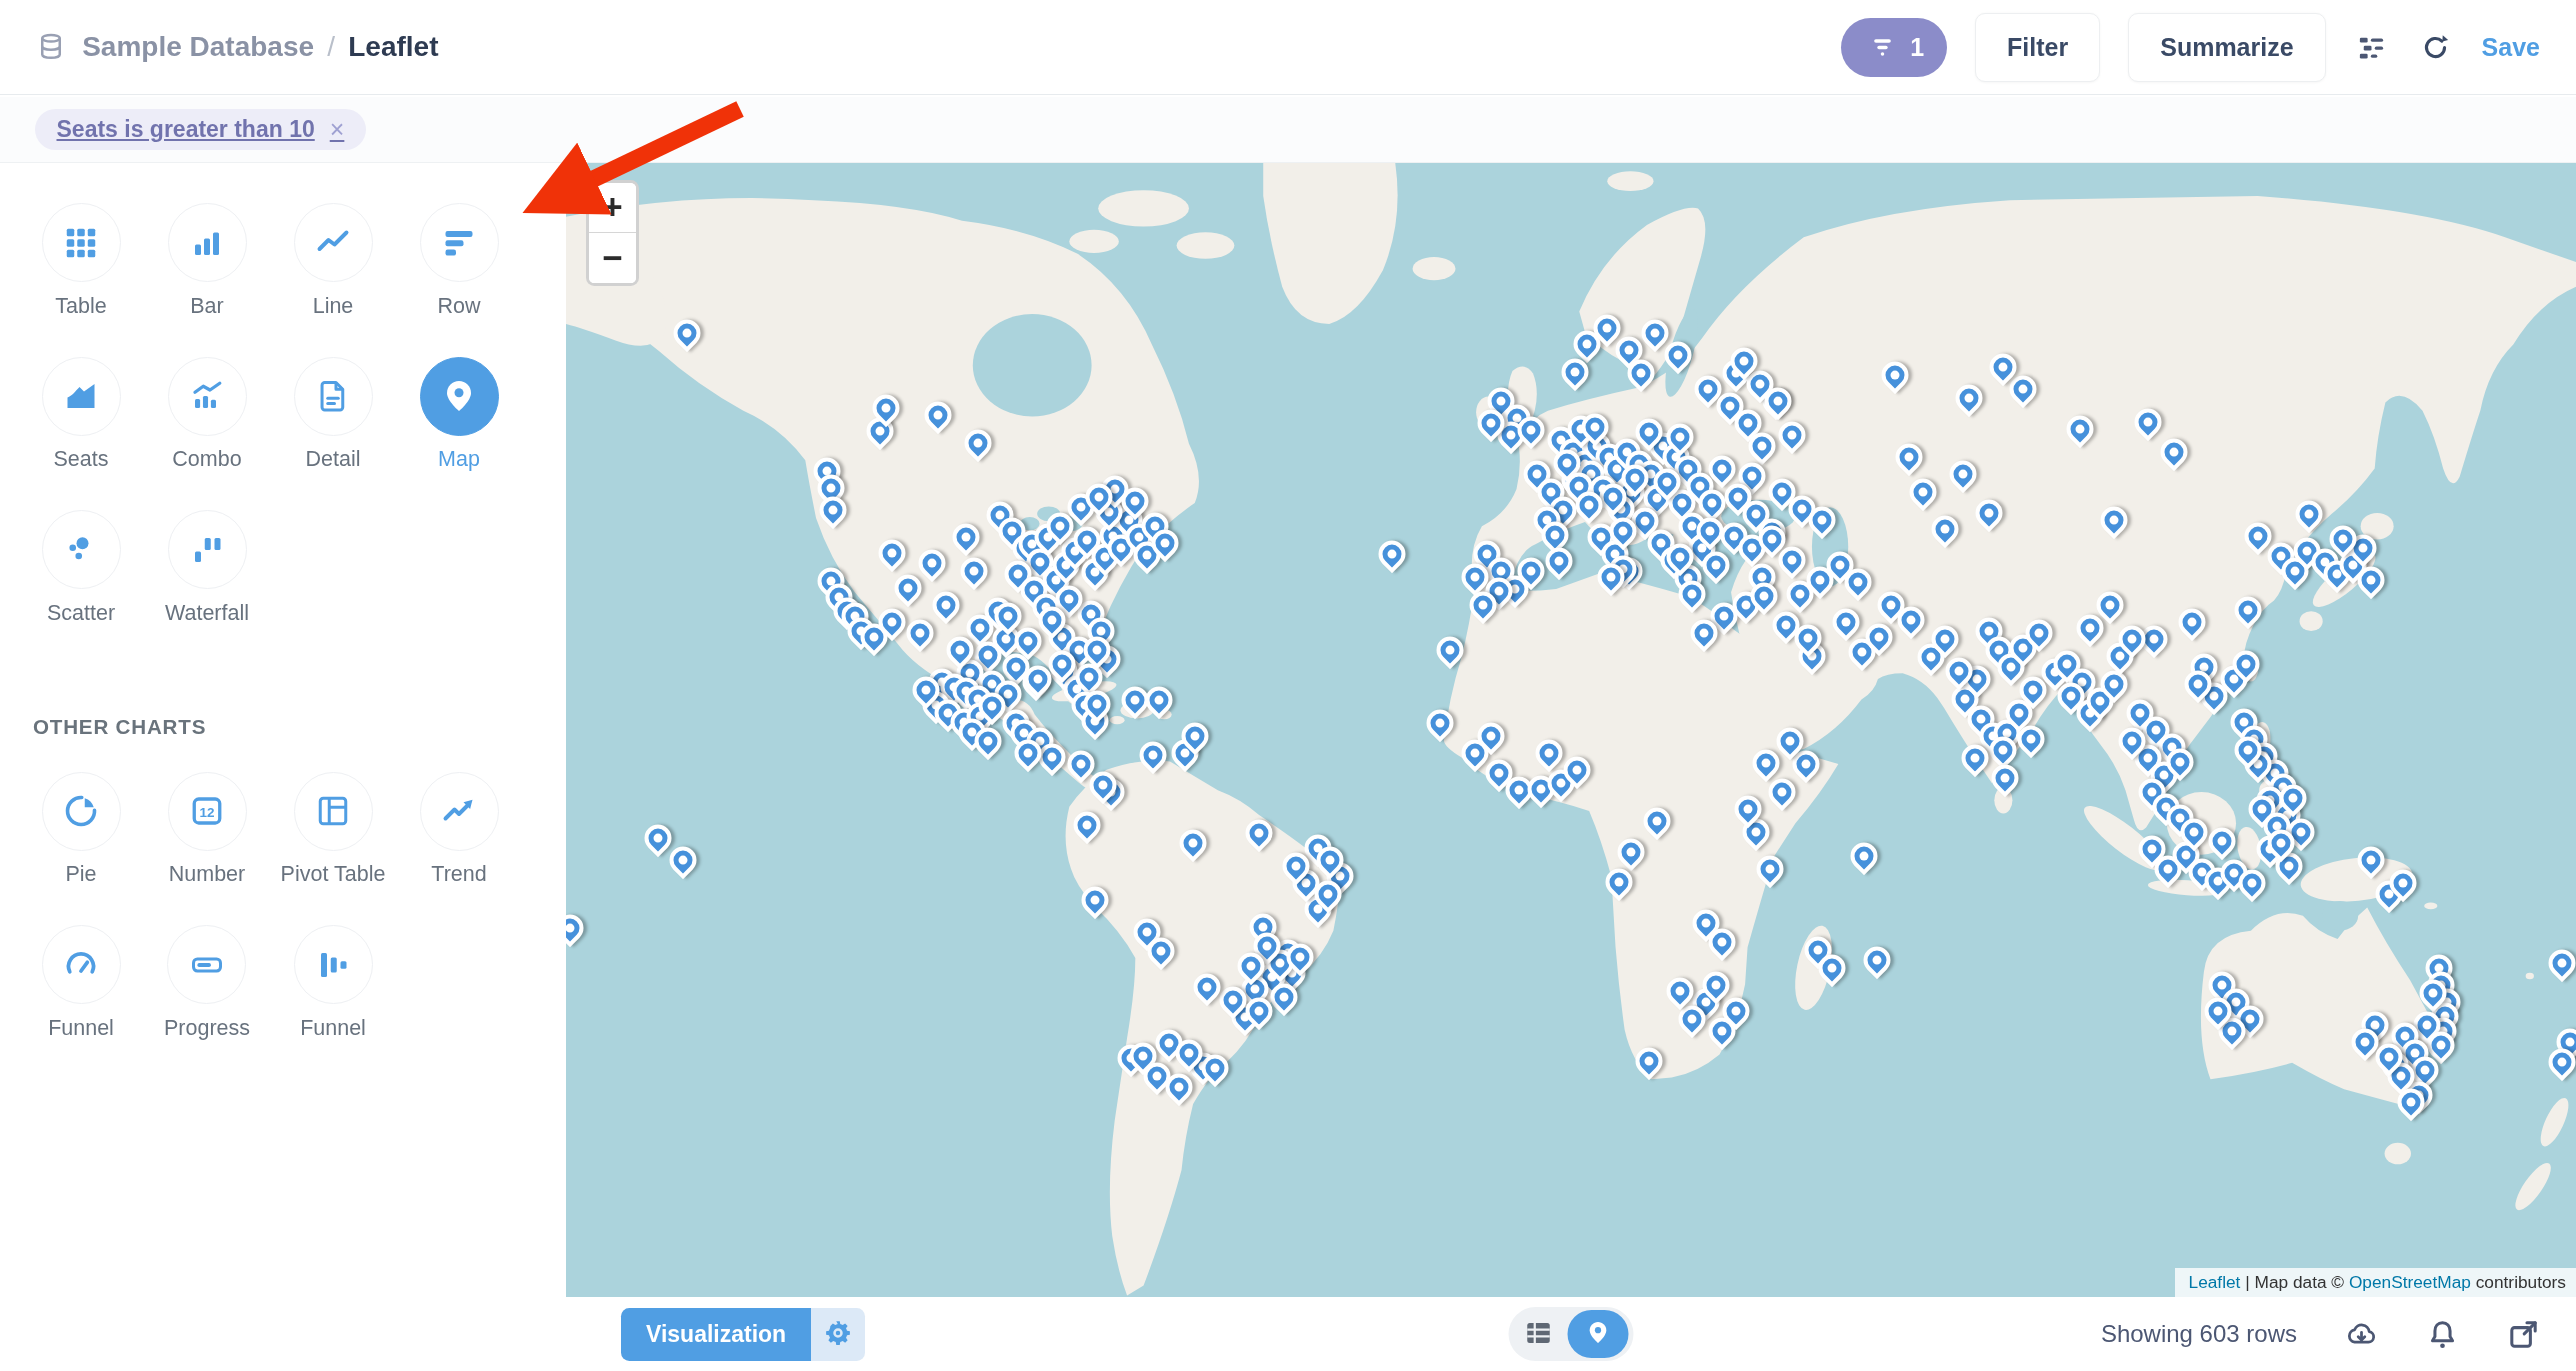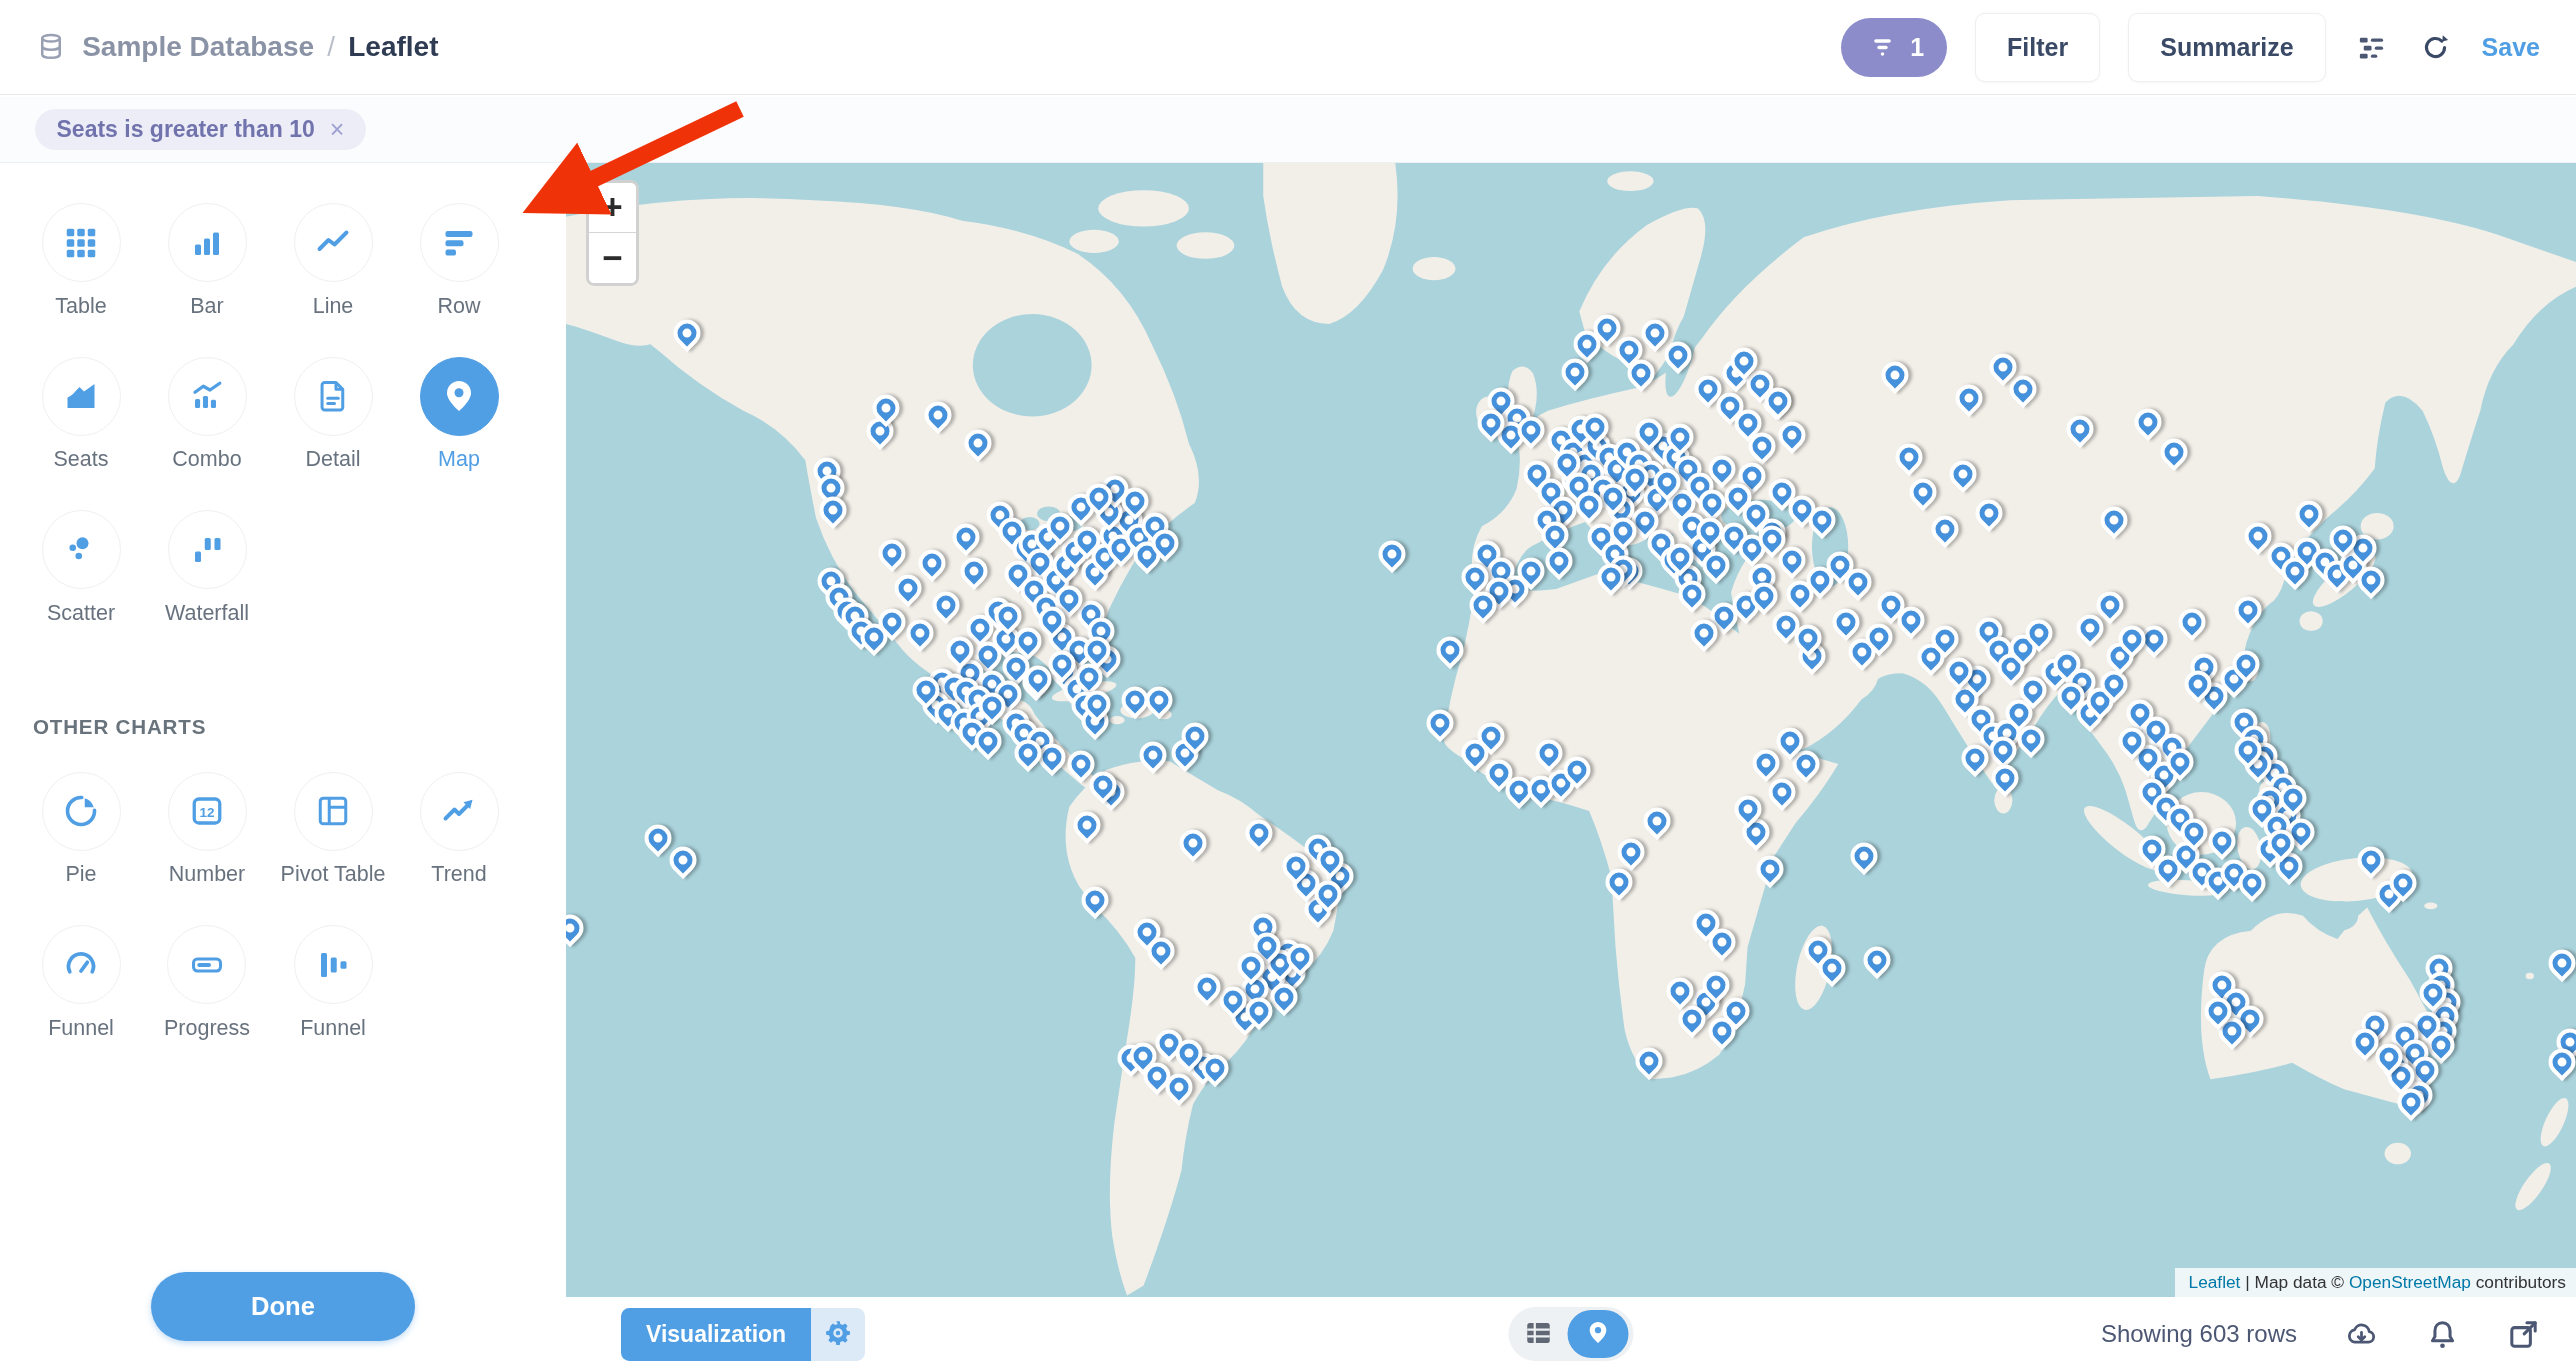--- a/index.html
+++ b/index.html
@@ -26,21 +26,21 @@
   .btn{ background:#fff; border:1.7px solid #edeff1; border-radius:10px; height:69px;
     display:flex; align-items:center; padding:0 31px; font-size:25px; font-weight:700;
     color:var(--darktext); cursor:pointer; box-shadow:0 0.8px 2.5px rgba(0,0,0,0.04);}
   .icon-btn{ width:36px; height:36px; display:flex; align-items:center; justify-content:center; cursor:pointer;}
   .save-link{ color:var(--accent); font-size:25px; font-weight:700; cursor:pointer;}
 
   
   .filterbar{ position:absolute; left:0; top:97px; width:2576px; height:66px; background:#fbfcfd;
     border-bottom:1.7px solid #eef1f3; display:flex; align-items:center; padding-left:35px; z-index:18;}
   .filter-pill{ background:var(--pill-bg); color:var(--pill-text); border-radius:21.5px; height:41px;
-    display:flex; align-items:center; gap:15px; padding:0 21.5px; font-size:23px; font-weight:700; cursor:pointer;}
+    display:flex; align-items:center; gap:15px; padding:0 21.5px; font-size:23px; font-weight:700; cursor:pointer;text-decoration:underline;}
   .filter-pill .x{ color:#9fa1d2; font-size:25px; font-weight:400; cursor:pointer;}
 
   
   .sidebar{ position:absolute; left:0; top:163px; width:566px; height:1209px; background:#fff; z-index:10;}
   .chart-grid{ display:grid; grid-template-columns:repeat(4,126px); padding-left:18px; row-gap:38px;
     justify-items:center; }
   .grid-main{ margin-top:40px; }
   .other-title{ margin:89px 0 33px 33px; font-size:20.6px; font-weight:700; color:#69737c; letter-spacing:0.8px;}
   .chart-item{ display:flex; flex-direction:column; align-items:center; cursor:pointer; }
   .chart-circle{ width:79px; height:79px; border-radius:50%; border:1.7px solid #eef0f3; background:#fff;
@@ -316,21 +316,20 @@
         <div class="chart-circle">
           <svg viewBox="0 0 24 24" fill="currentColor">
             <rect x="4" y="4" width="4" height="16" rx="1"></rect>
             <rect x="10.5" y="7" width="4" height="10" rx="1"></rect>
             <rect x="17" y="9.5" width="4" height="5" rx="1"></rect>
           </svg>
         </div>
         <div class="chart-label">Funnel</div>
       </div>
     </div>
-  <button class="done-btn">Done</button>
 </div>
 
 <div class="map">
   <svg class="world" viewBox="0 0 2436 1375" preserveAspectRatio="none">
 
     <path class="land" d="M0,65 Q150,35 300,45 Q420,50 480,70 Q560,80 620,110 Q680,150 710,220 Q740,280 755,340 Q775,380 762,412 Q735,430 700,465 Q668,515 650,560 L620,610 Q628,640 622,655 Q610,662 600,635 Q588,608 565,596 Q530,588 505,595 Q490,620 498,645 Q520,655 540,650 Q560,648 568,668 Q585,690 610,715 Q630,740 655,752 Q670,762 662,770 Q640,768 615,745 Q580,715 550,690 Q510,660 470,635 Q430,615 408,590 Q380,555 350,520 Q320,480 303,430 Q295,390 290,360 Q260,320 215,300 Q160,270 113,228 Q90,210 60,185 Q20,165 0,155 Z"></path>
     <path class="land" d="M0,95 Q60,90 100,130 Q130,170 118,210 Q100,230 60,215 Q20,200 0,195 Z"></path>
 
     <ellipse class="sea" cx="565" cy="245" rx="72" ry="62"></ellipse>
     <ellipse class="sea" cx="585" cy="425" rx="14" ry="9"></ellipse>

